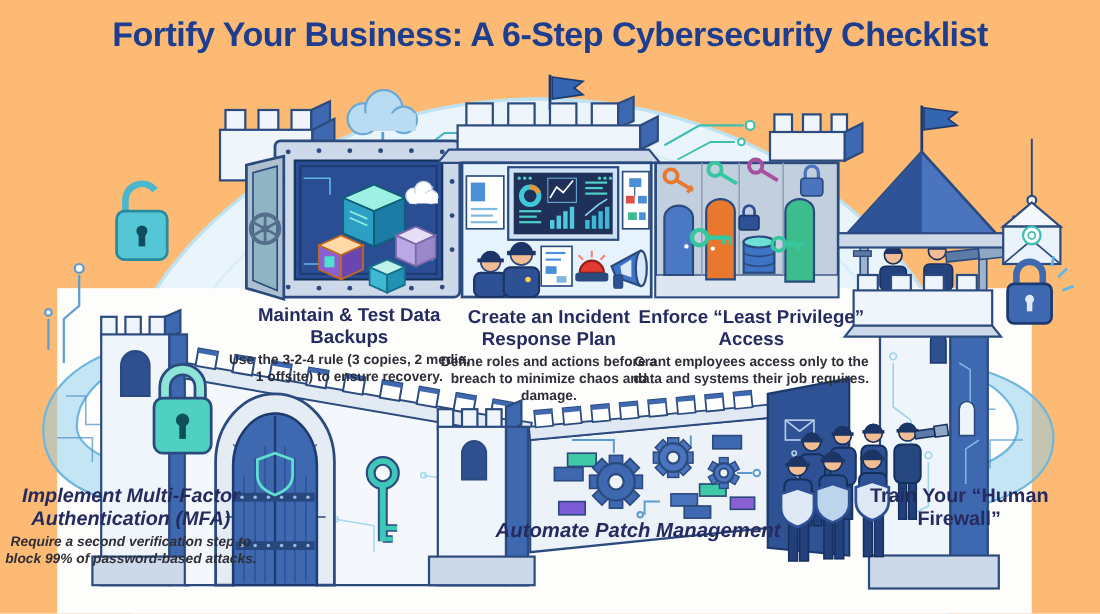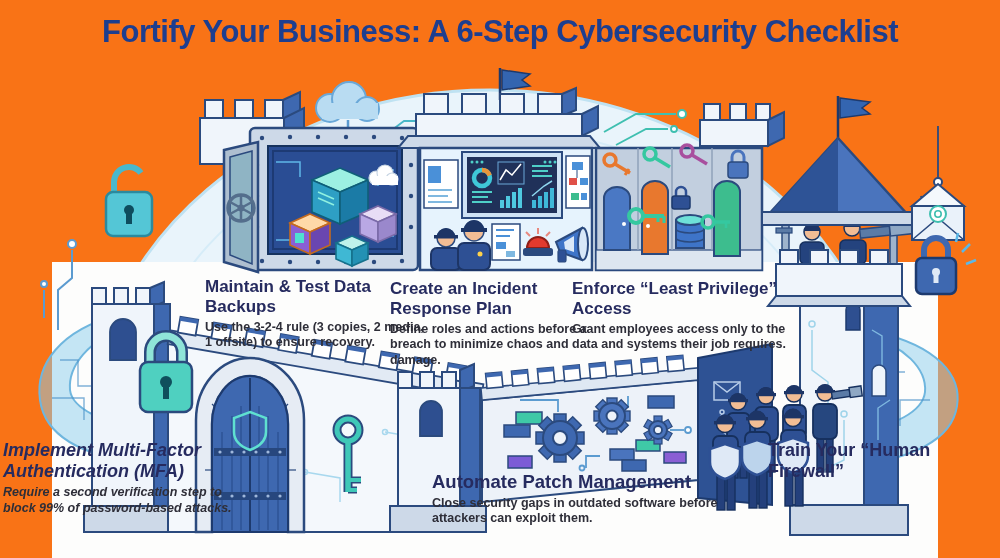--- a/index.html
+++ b/index.html
@@ -1,34 +1,34 @@
 <!DOCTYPE html>
 <html><head>
 <meta charset="utf-8">
 <style>
   html,body{margin:0;padding:0;background:#ffffff;}
   .stage{
     position:relative;width:1000px;height:558px;overflow:hidden;
-    background:#f97316;font-family:"Liberation Sans", sans-serif;
+    background:#fdba74;font-family:"Liberation Sans", sans-serif;
   }
   .title{
     position:absolute;left:0;right:0;top:14px;text-align:center;
     font-size:31px;font-weight:bold;letter-spacing:-0.5px;color:#1d3e8f;
   }
   .scene{position:absolute;left:0;top:0;}
-  .step{position:absolute;}
+  .step{position:absolute;text-align:center;}
   .step .h{font-weight:bold;color:#262b5f;font-size:17px;line-height:1.18;}
   .step .d{color:#2e2e38;font-size:12.5px;line-height:1.22;margin-top:3px;font-weight:600;}
   .s1{left:205px;top:277px;width:225px;}
   .s2{left:390px;top:279px;width:218px;}
   .s3{left:572px;top:279px;width:222px;}
   .s4{left:3px;top:440px;width:232px;font-style:italic;}
   .s4 .h{font-size:18px;}
   .s5{left:432px;top:471px;width:296px;}
-  .s5 .h{font-size:18.5px;}
+  .s5 .h{font-size:18.5px;font-style:italic;}
   .s6{left:768px;top:440px;width:208px;}
   .s6 .h{font-size:18px;}
 </style>
 </head>
 <body>
 
 <div class="stage">
 
   <svg class="scene" width="1000" height="558" viewBox="0 0 1000 558">
 
@@ -673,19 +673,18 @@
   <div class="step s3">
     <div class="h">Enforce “Least Privilege” Access</div>
     <div class="d">Grant employees access only to the data and systems their job requires.</div>
   </div>
   <div class="step s4">
     <div class="h">Implement Multi-Factor Authentication (MFA)</div>
     <div class="d">Require a second verification step to block 99% of password-based attacks.</div>
   </div>
   <div class="step s5">
     <div class="h">Automate Patch Management</div>
-    <div class="d">Close security gaps in outdated software before attackers can exploit them.</div>
   </div>
   <div class="step s6">
     <div class="h">Train Your “Human Firewall”</div>
   </div>
 
 </div>
 
 </body></html>

